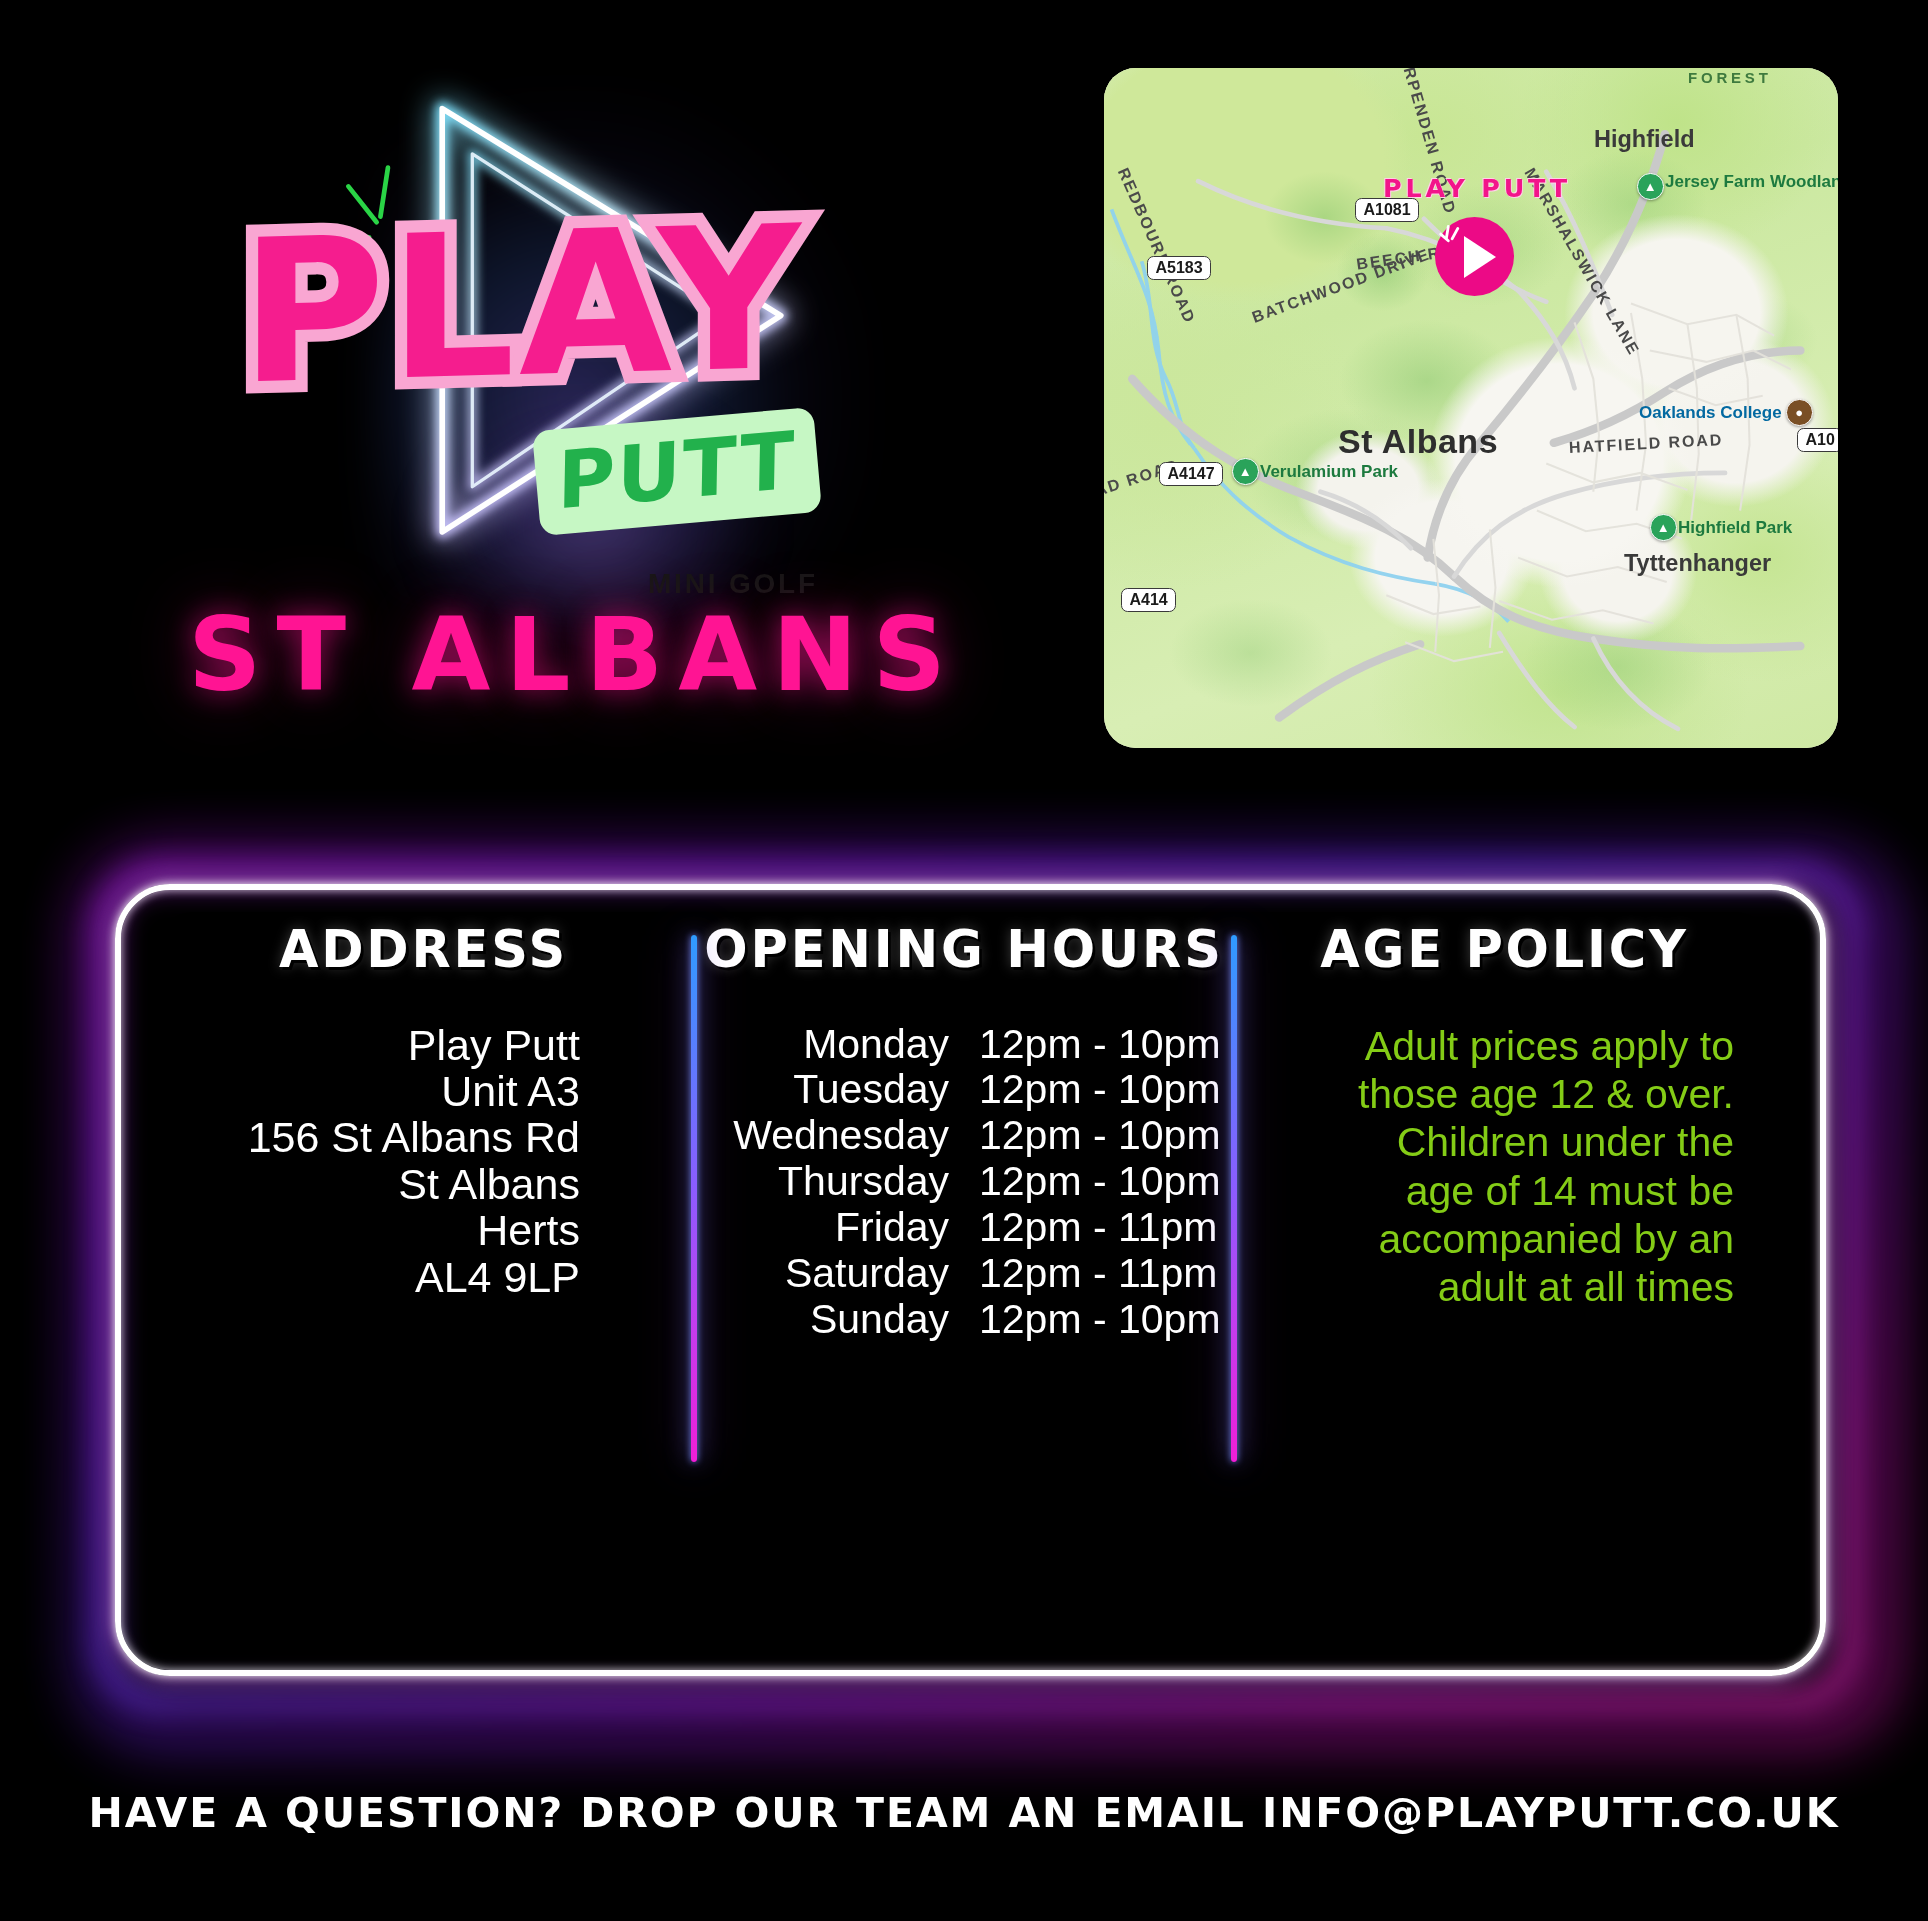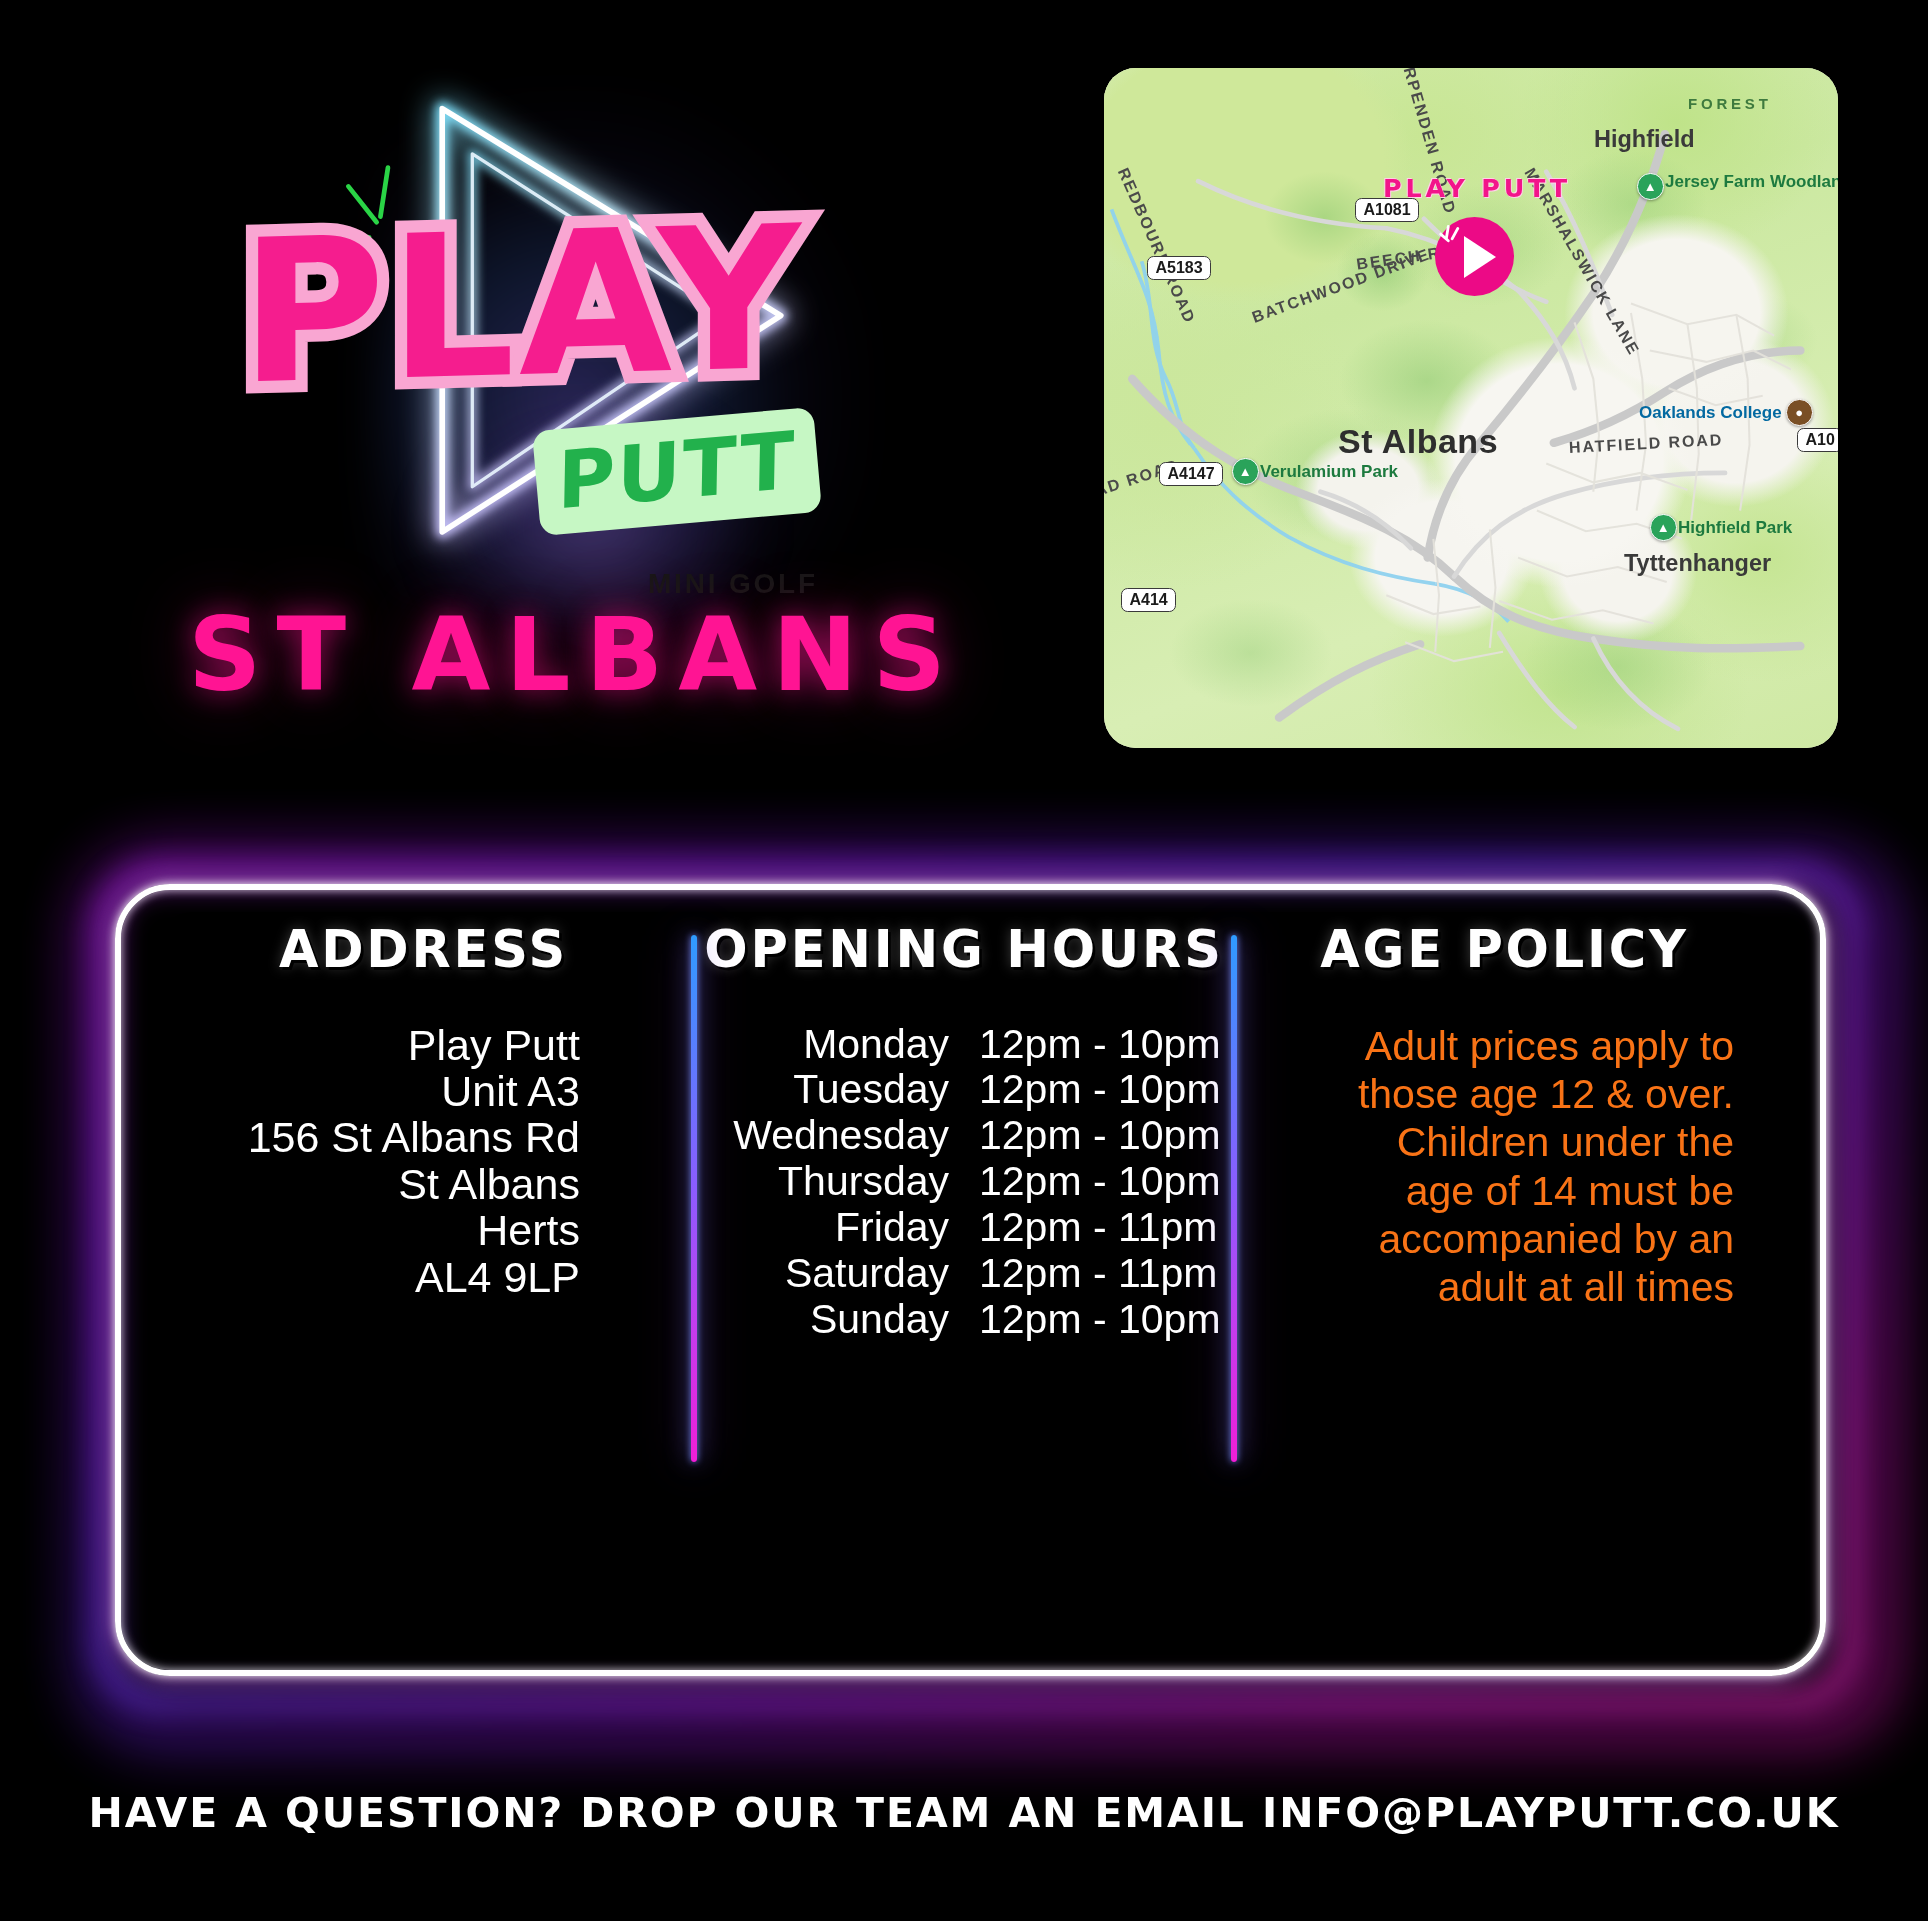--- a/index.html
+++ b/index.html
@@ -317,21 +317,21 @@
     color: #ffffff;
   }
   .hours-day { text-align: right; }
   .hours-time { text-align: left; }
   .policy-text {
     font-size: 41px;
     font-weight: 300;
     line-height: 1.18;
     text-align: right;
     padding: 0 38px 0 47px;
-    color: #f97316;
+    color: #84cc16;
   }
 
   .vdivider {
     width: 5.6px;
     height: 527px;
     margin-top: 22.6px;
     border-radius: 3.8px;
     background: linear-gradient(to bottom, #2f9bff 0%, #5a7dff 22%, #8b5cff 48%, #c03ff0 72%, #ef1ed8 100%);
     box-shadow:
       0 0 7.5px rgba(120,140,255,.95),
@@ -463,21 +463,21 @@
           <path d="M 620 272 L 630 340 L 632 410 L 624 480"></path>
           <path d="M 672 262 L 684 330 L 686 400 L 676 470"></path>
           <path d="M 300 560 L 350 580 L 400 572"></path>
           <path d="M 320 610 L 372 630 L 424 620"></path>
           <path d="M 350 500 L 356 560 L 352 620"></path>
           <path d="M 410 490 L 416 552 L 410 616"></path>
         </g>
       </svg>
     </div>
 
-    <div class="map-label lbl-forest" style="left:584px; top:27px;">FOREST</div>
+    <div class="map-label lbl-forest" style="left:584px; top:1px;">FOREST</div>
     <div class="map-label lbl-place-sm" style="left:490px; top:58px;">Highfield</div>
     <div class="map-label lbl-place" style="left:234px; top:354px;">St Albans</div>
     <div class="map-label lbl-place-sm" style="left:520px; top:482px;">Tyttenhanger</div>
 
     <div class="map-label lbl-park" style="left:561px; top:105px; line-height:1.1;"><span>Jersey Farm Woodland Park</span></div>
     <div class="poi-dot" style="left:533px; top:105px;">▲</div>
 
     <div class="map-label lbl-park" style="left:156px; top:394px;">Verulamium Park</div>
     <div class="poi-dot" style="left:128px; top:390px;">▲</div>
 

